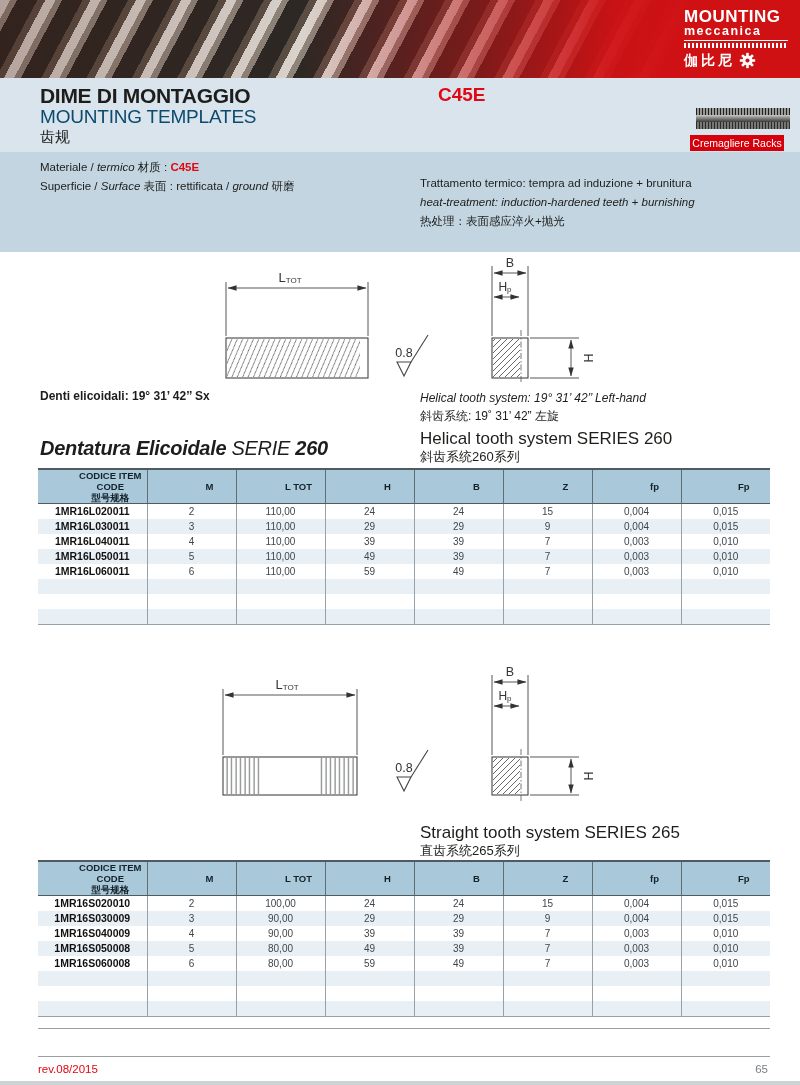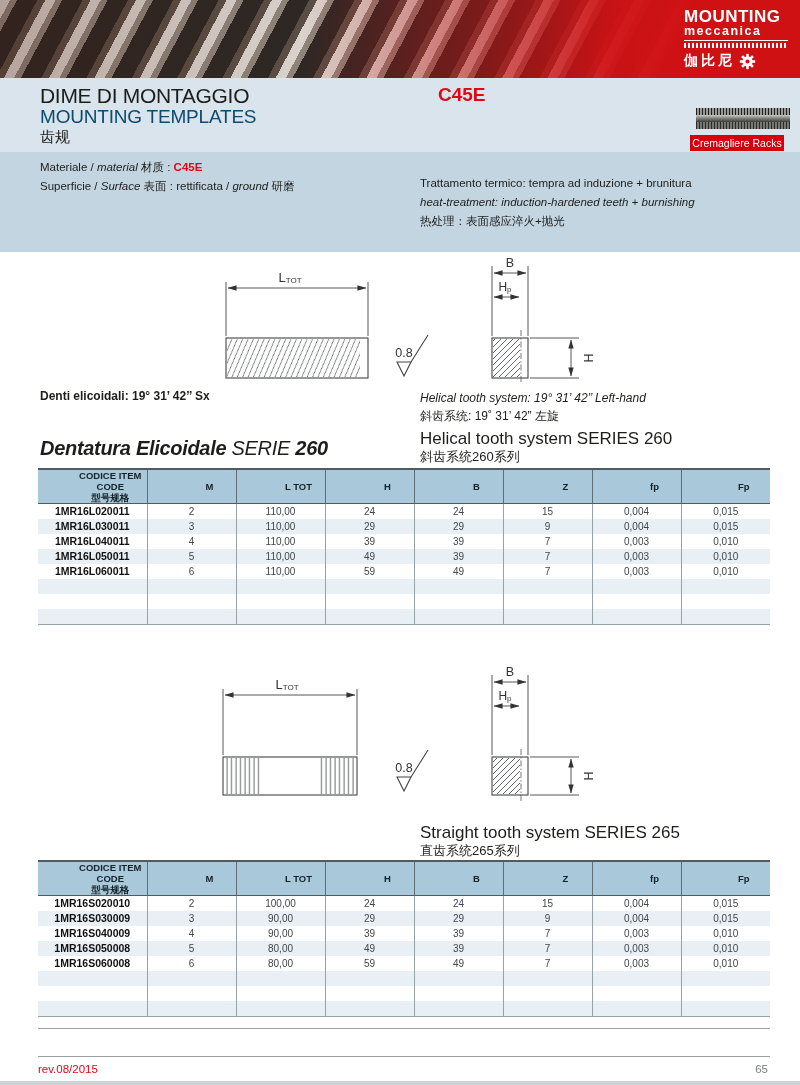--- a/index.html
+++ b/index.html
@@ -12,25 +12,25 @@
     background:
       linear-gradient(97deg, rgba(70,20,12,0.25) 0%, rgba(208,17,20,0) 38%, rgba(190,15,18,0.55) 60%, rgba(208,17,20,0.95) 76%, #d01114 86%),
       repeating-linear-gradient(118deg, #d9d3cc 0 9px, #8e847a 9px 15px, #2d2824 15px 33px, #5a4e44 33px 40px),
       #3a3430;
   }
   .logo { position:absolute; right:12px; top:8px; width:104px; text-align:left; color:#fff; }
   .logo-name { font-size:17px; font-weight:bold; letter-spacing:0.5px; line-height:17px; }
   .logo-sub { font-size:12.5px; font-weight:bold; letter-spacing:1.5px; line-height:13px; border-bottom:1.5px solid #fff; padding-bottom:2px; }
   .logo-rack { height:5px; margin-top:2px;
     background:repeating-linear-gradient(90deg,#fff 0 2px, rgba(255,255,255,0) 2px 4px); }
-  .logo-cjk { display:flex; align-items:center; gap:4px; margin-top:4px; font-size:14px; font-weight:bold; letter-spacing:3px; }
+  .logo-cjk { display:flex; gap:4px; margin-top:4px; font-size:14px; font-weight:bold; letter-spacing:3px; }
 
   
   .band-title { position:absolute; left:0; top:78px; width:800px; height:74px; background:#d9e4ec; }
-  .title-it { position:absolute; left:40px; top:84px; font-size:21px; font-weight:normal; letter-spacing:-0.3px; }
+  .title-it { position:absolute; left:40px; top:84px; font-size:21px; font-weight:bold; letter-spacing:-0.3px; }
   .title-en { position:absolute; left:40px; top:106px; font-size:19px; font-weight:normal; letter-spacing:-0.2px; color:#0c4a6e; }
   .title-cn { position:absolute; left:40px; top:128px; font-size:15px; }
   .material-code { position:absolute; left:438px; top:84px; font-size:19px; font-weight:bold; color:#e30613; }
   .rack-photo { position:absolute; left:696px; top:108px; width:94px; height:21px; }
   .rack-photo .teeth-top { height:7px; background:repeating-linear-gradient(90deg,#1f1f1f 0 1.5px,#9a9a96 1.5px 3px); }
   .rack-photo .bar { height:7px; background:linear-gradient(180deg,#c9c9c5,#6d6d69 60%,#3c3c3a); }
   .rack-photo .teeth-bot { height:7px; background:repeating-linear-gradient(90deg,#2c2c2a 0 1.5px,#777773 1.5px 3px); }
   .racks-label { position:absolute; left:690px; top:135px; width:94px; height:16px; background:#d6000d;
     color:#fff; font-size:10.5px; line-height:16px; text-align:center; }
 
@@ -117,21 +117,21 @@
   <div class="rack-photo">
     <div class="teeth-top"></div>
     <div class="bar"></div>
     <div class="teeth-bot"></div>
   </div>
   <div class="racks-label">Cremagliere Racks</div>
 
   <section class="band-info"></section>
   <div class="info-col info-left">
     <div>
-      <span>Materiale / </span><span class="it">material</span><span> 材质 : </span><span class="red">C45E</span>
+      <span>Materiale / </span><span class="it">termico</span><span> 材质 : </span><span class="red">C45E</span>
     </div>
     <div>
       <span>Superficie / </span><span class="it">Surface</span><span> 表面 : </span><span>rettificata / </span><span class="it">ground</span><span> 研磨</span>
     </div>
   </div>
   <div class="info-col info-right">
     <div>Trattamento termico: tempra ad induzione + brunitura</div>
     <div class="it">heat-treatment: induction-hardened teeth + burnishing</div>
     <div>热处理：表面感应淬火+抛光</div>
   </div>

